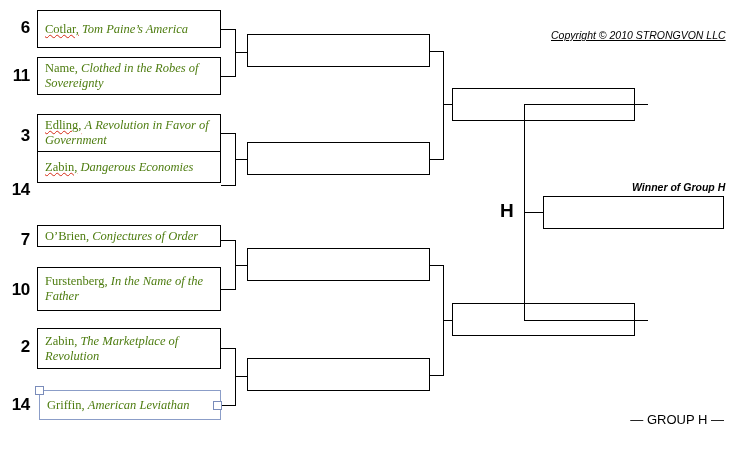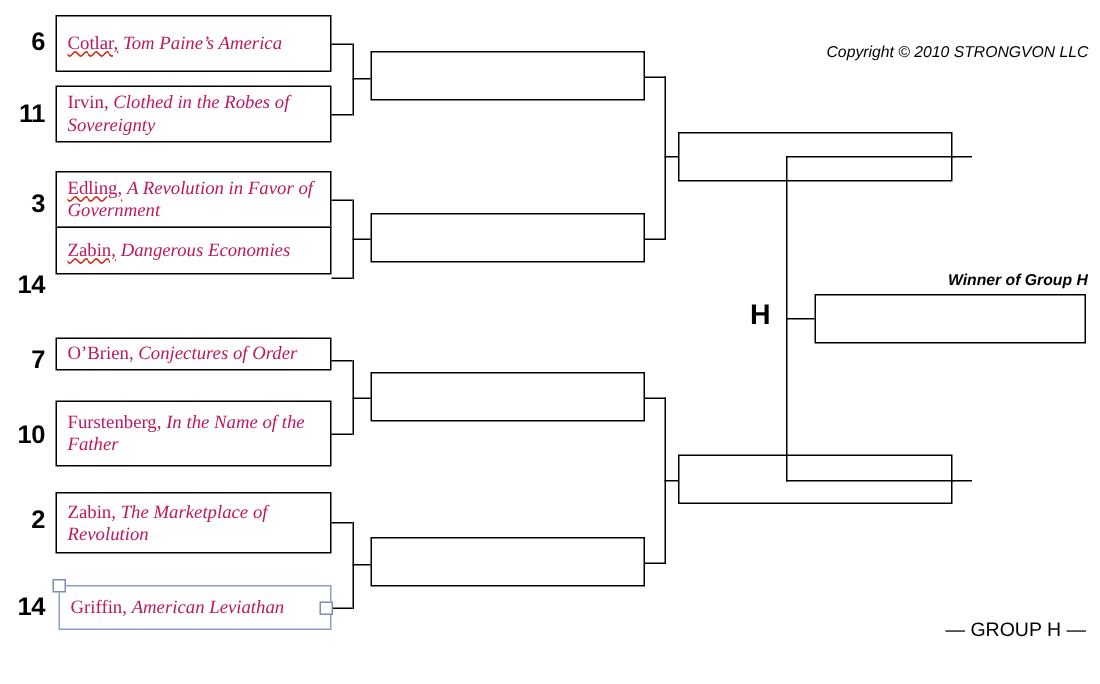--- a/index.html
+++ b/index.html
@@ -16,21 +16,21 @@
     box-sizing:border-box;
     border:1px solid #000000;
     background:#ffffff;
   }
   .slot .txt{
     position:absolute;
     left:7px; right:5px;
     font-family:"Liberation Serif", serif;
     font-size:12.5px;
     line-height:15px;
-    color:#be185d;
+    color:#4d7c0f;
   }
   .slot.one-line .txt{top:50%;transform:translateY(-50%);}
   .slot.two-line .txt{top:50%;transform:translateY(-50%);}
   .slot .ttl{font-style:italic;}
   .misspell{
     text-decoration:underline;
     text-decoration-style:wavy;
     text-decoration-color:#d42a15;
     text-decoration-thickness:1px;
     text-underline-offset:1px;
@@ -133,21 +133,21 @@
 
   <div class="slot one-line" style="left:37px;top:10px;width:184px;height:38px;">
     <div class="txt">
       <span class="misspell">Cotlar,</span>
       <span class="ttl">Tom Paine’s America</span>
     </div>
   </div>
 
   <div class="slot two-line" style="left:37px;top:57px;width:184px;height:38px;">
     <div class="txt">
-      <span>Irvin,</span>
+      <span>Name,</span>
       <span class="ttl">Clothed in the Robes of Sovereignty</span>
     </div>
   </div>
 
   <div class="slot two-line" style="left:37px;top:114px;width:184px;height:38px;padding-left:45px;">
     <div class="txt">
       <span class="misspell">Edling,</span>
       <span class="ttl">A Revolution in Favor of Government</span>
     </div>
   </div>
@@ -233,16 +233,16 @@
   <div class="hline" style="left:524px;top:104px;width:0px;"></div>
   <div class="hline" style="left:524px;top:212px;width:20px;"></div>
 
   <div class="hline" style="left:524px;top:104px;width:112px;"></div>
   <div class="hline" style="left:524px;top:320px;width:112px;"></div>
 
   <div class="group-letter" style="left:500px;top:200px;">H</div>
   <div class="winner-label" style="left:632px;top:181px;">Winner of Group H</div>
   <div class="adv" style="left:543px;top:196px;width:181px;height:33px;"></div>
 
-  <div class="copyright" style="left:551px;top:29px;">Copyright © 2010 STRONGVON LLC</div>
+  <div class="copyright" style="left:551px;top:29px;text-decoration:underline;">Copyright © 2010 STRONGVON LLC</div>
   <div class="group-footer" style="left:544px;top:412px;width:180px;">— GROUP H —</div>
 
 </div>
 
 </body></html>

